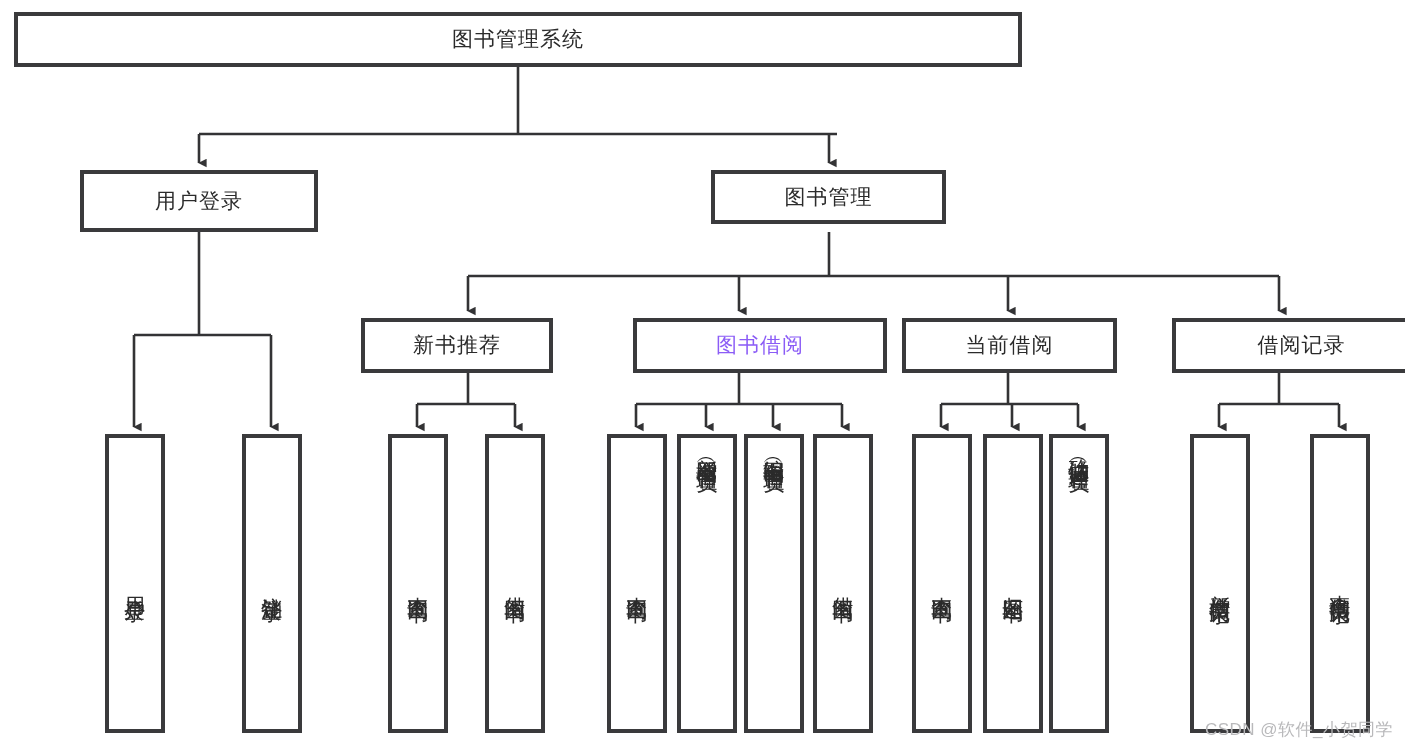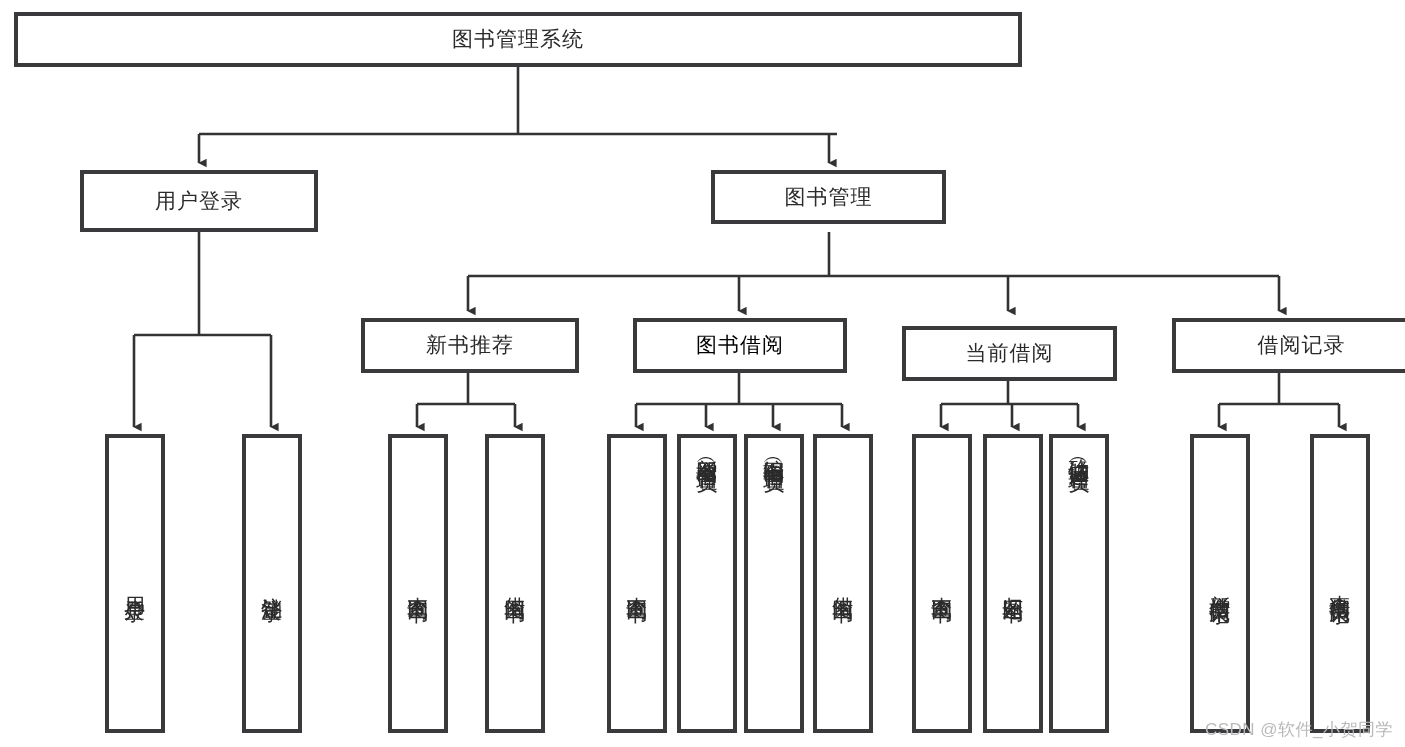--- a/index.html
+++ b/index.html
@@ -127,27 +127,27 @@
     <span class="node-label-h">图书管理系统</span>
   </div>
 
   <div class="node-box" id="node-l1-0" style="left: 80px; top: 170px; width: 238px; height: 62px; border-color: rgb(58, 58, 60); background: rgb(255, 255, 255); color: rgb(43, 43, 43);">
     <span class="node-label-h">用户登录</span>
   </div>
   <div class="node-box" id="node-l1-1" style="left: 711px; top: 170px; width: 235px; height: 54px; border-color: rgb(58, 58, 60); background: rgb(255, 255, 255); color: rgb(43, 43, 43);">
     <span class="node-label-h">图书管理</span>
   </div>
 
-  <div class="node-box" id="node-l2-0" style="left: 361px; top: 318px; width: 218px; height: 55px; border-color: rgb(58, 58, 60); background: rgb(255, 255, 255); color: rgb(43, 43, 43);">
+  <div class="node-box" id="node-l2-0" style="left: 361px; top: 318px; width: 192px; height: 55px; border-color: rgb(58, 58, 60); background: rgb(255, 255, 255); color: rgb(43, 43, 43);">
     <span class="node-label-h">新书推荐</span>
   </div>
-  <div class="node-box" id="node-l2-1" style="left: 633px; top: 318px; width: 214px; height: 55px; border-color: rgb(58, 58, 60); background: rgb(255, 255, 255); color: #000000; text-align: right;">
+  <div class="node-box" id="node-l2-1" style="left: 633px; top: 318px; width: 254px; height: 55px; border-color: rgb(58, 58, 60); background: rgb(255, 255, 255); color: #8b5cf6; text-align: right;">
     <span class="node-label-h">图书借阅</span>
   </div>
-  <div class="node-box" id="node-l2-2" style="left: 902px; top: 318px; width: 215px; height: 55px; border-color: rgb(58, 58, 60); background: rgb(255, 255, 255); color: rgb(43, 43, 43); margin-top: 8px;">
+  <div class="node-box" id="node-l2-2" style="left: 902px; top: 318px; width: 215px; height: 55px; border-color: rgb(58, 58, 60); background: rgb(255, 255, 255); color: rgb(43, 43, 43);">
     <span class="node-label-h">当前借阅</span>
   </div>
   <div class="node-box" id="node-l2-3" style="left: 1172px; top: 318px; width: 259px; height: 55px; border-color: rgb(58, 58, 60); background: rgb(255, 255, 255); color: rgb(43, 43, 43);">
     <span class="node-label-h">借阅记录</span>
   </div>
 
   <div class="node-box leaf-box center-v" id="node-leaf-0" style="left: 105px; top: 434px; width: 60px; height: 299px; border-color: rgb(58, 58, 60); background: rgb(255, 255, 255); color: rgb(43, 43, 43);">
     <span class="node-label-v">用户登录</span>
   </div>
   <div class="node-box leaf-box center-v" id="node-leaf-1" style="left: 242px; top: 434px; width: 60px; height: 299px; border-color: rgb(58, 58, 60); background: rgb(255, 255, 255); color: rgb(43, 43, 43);">

